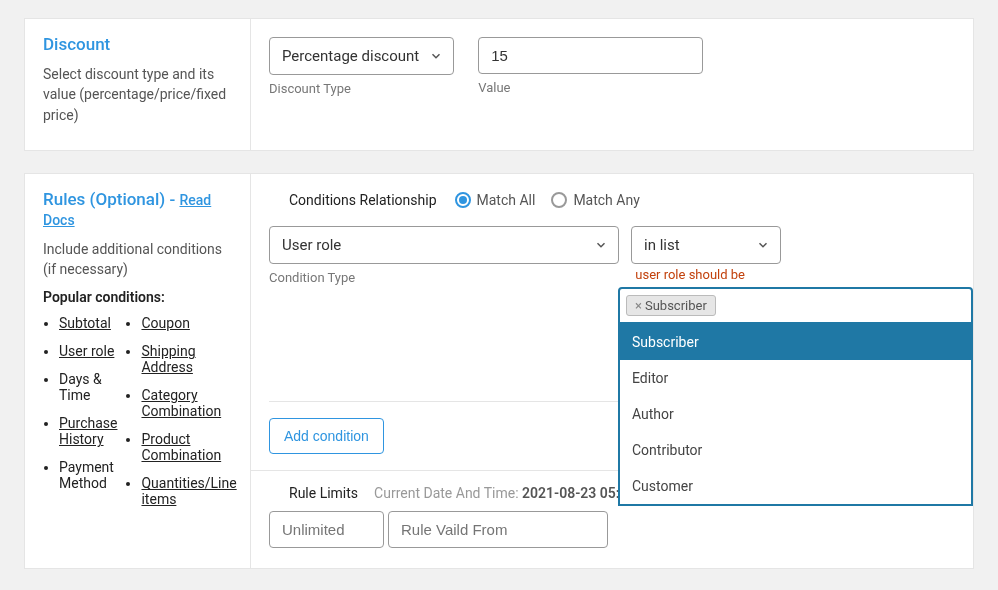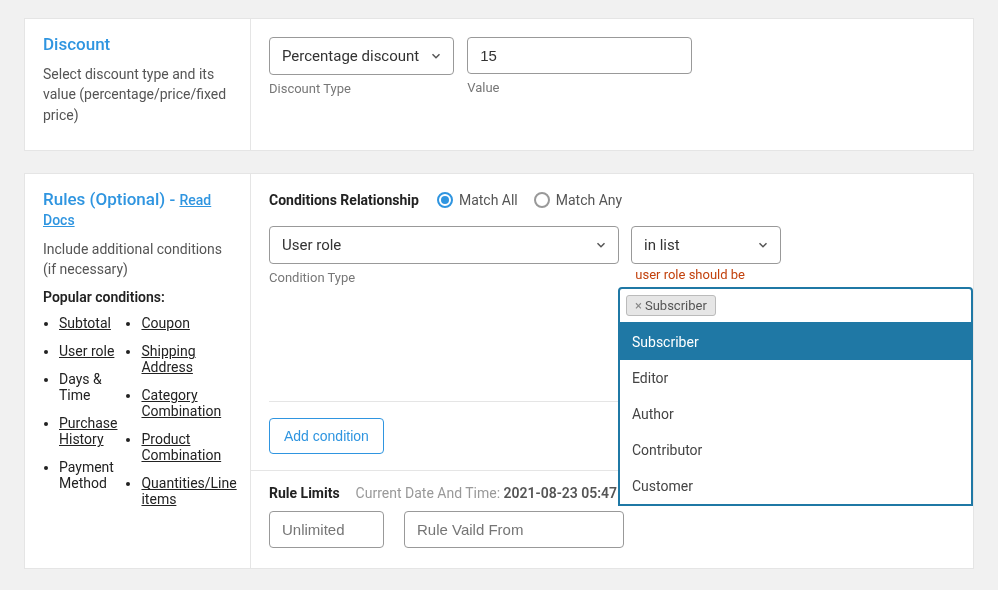--- a/index.html
+++ b/index.html
@@ -9,46 +9,46 @@
 .panel-left { width: 225px; padding: 15px 18px; flex-shrink: 0; }
 .panel-right { flex: 1; border-left: 1px solid #e5e5e5; position: relative; }
 .section-title { color: #2f95e0; font-size: 17px; font-weight: 500; margin-bottom: 10px; }
 .section-desc { font-size: 14px; color: #555; line-height: 1.45; margin-bottom: 10px; }
 .link { color: #2f95e0; text-decoration: underline; font-size: 14px; }
 .bold { font-weight: 600; color: #222; margin-top: 2px; margin-bottom: 10px; font-size: 14px; }
 .cond-cols { display: flex; gap: 8px; }
 .cond-cols ul { list-style: disc; padding-left: 16px; }
 .cond-cols li { margin-bottom: 12px; color: #222; font-size: 14px; }
 .cond-cols a { color: #222; text-decoration: underline; }
-.discount-row { display: flex; gap: 13px; padding: 18px 18px 8px 18px; }
+.discount-row { display: flex; gap: 24px; padding: 18px 18px 8px 18px; }
 .select-like { position: relative; border: 1px solid #999; border-radius: 4px; padding: 9px 34px 9px 12px; font-size: 15px; background: #fff; cursor: pointer; min-width: 150px; display: inline-block; color: #333; }
 .chev { position: absolute; right: 10px; top: 50%; transform: translateY(-50%); }
 .chev svg { width: 14px; height: 14px; display: block; }
 .input { border: 1px solid #999; border-radius: 4px; padding: 9px 12px; font-size: 15px; background: #fff; color: #333; }
 .label-sm { font-size: 13px; color: #777; margin-top: 6px; display: block; }
 .checkbox-row { display: flex; align-items: center; padding: 10px 18px 20px 18px; gap: 14px; font-size: 14px; color: #555; }
 .checkbox { width: 19px; height: 19px; border: 2px solid #2f95e0; border-radius: 2px; display: inline-block; flex-shrink: 0; }
 .rules-inner { padding: 18px 18px 0 18px; }
 .rel-row { display: flex; align-items: center; gap: 18px; margin-bottom: 18px; }
-.rel-label { font-weight: 700; color: #222; font-size: 14px; }
+.rel-label { font-weight: 400; color: #222; font-size: 14px; margin-left: 20px; }
 .radio-group { display: flex; align-items: center; gap: 16px; }
 .radio-item { display: flex; align-items: flex-start; gap: 6px; font-size: 14px; color: #555; }
 .radio { width: 16px; height: 16px; border: 2px solid #2f95e0; border-radius: 50%; display: inline-flex; align-items: center; justify-content: center; }
 .radio.selected::after { content: ''; width: 8px; height: 8px; background: #2f95e0; border-radius: 50%; }
 .radio.empty { border-color: #999; }
 .cond-row { display: flex; gap: 12px; }
 .cond-row .select-like { flex: 0 0 auto; }
 .sel-wide { width: 350px; }
 .sel-narrow { width: 90px; }
 .btn-outline { border: 1px solid #2f95e0; color: #2f95e0; background: #fff; padding: 9px 14px; border-radius: 4px; font-size: 14px; cursor: pointer; }
 .divider { border-top: 1px solid #e5e5e5; margin-top: 116px; }
 .limits-row { display: flex; align-items: center; gap: 16px; padding: 14px 18px 10px 18px; font-size: 14px; flex-wrap: wrap; }
 .limits-row .grey { color: #999; }
 .limits-row strong { color: #555; font-weight: 600; }
-.limits-fields { display: flex; gap: 20px; padding: 0 18px 20px 18px; }
+.limits-fields { display: flex; gap: 4px; padding: 0 18px 20px 18px; }
 .tagbox-wrap { position: absolute; right: 0; top: 113px; width: 355px; }
 .tagbox { border: 2px solid #1f78a5; border-radius: 4px 4px 0 0; background: #fff; padding: 6px; }
 .tag { display: inline-flex; align-items: center; background: #e6e6e6; border: 1px solid #bbb; border-radius: 3px; padding: 2px 8px; font-size: 13px; color: #555; }
 .tag-x { color: #888; margin-right: 3px; }
 .dropdown { border: 2px solid #1f78a5; border-top: none; background: #fff; max-height: 210px; overflow-y: auto; }
 .dd-item { padding: 10px 12px; font-size: 14px; color: #444; cursor: pointer; }
 .dd-item.selected { background: #1f78a5; color: #fff; }
 .should-be { position: absolute; right: 228px; top: 93px; font-size: 13px; color: #c2410c; margin-left: 36px; }
 .rules-panel { overflow: visible; }
 </style>

